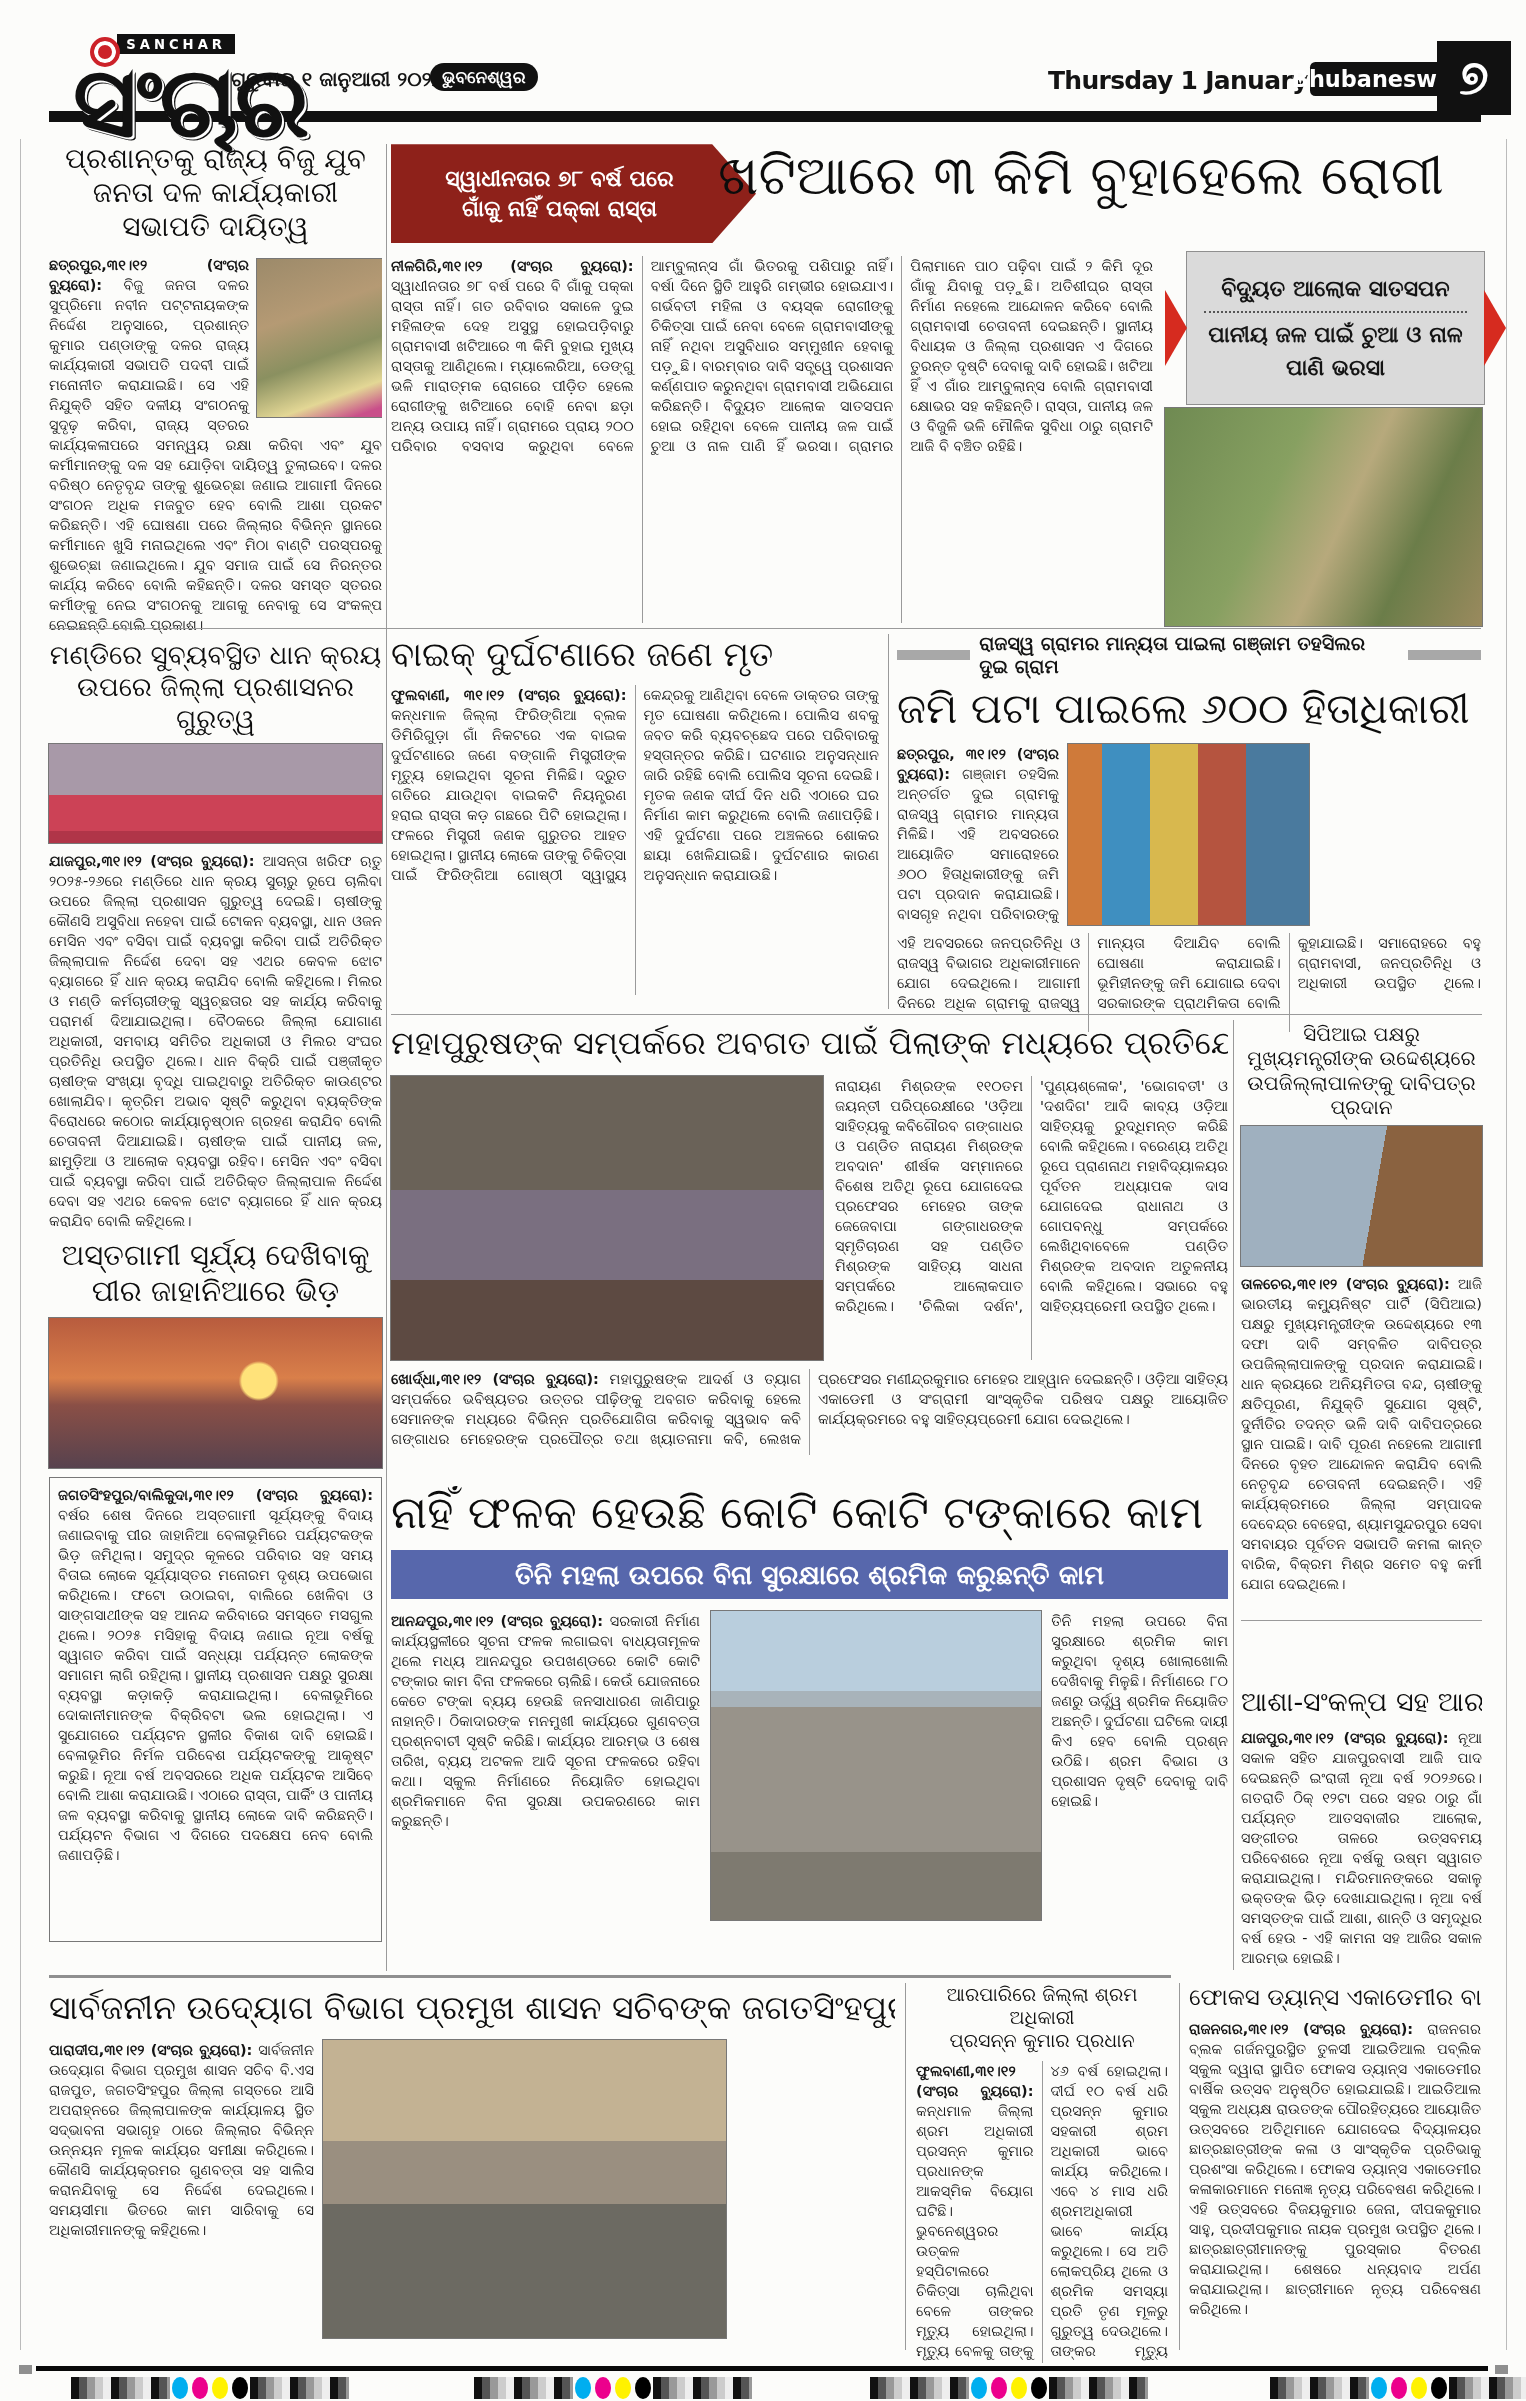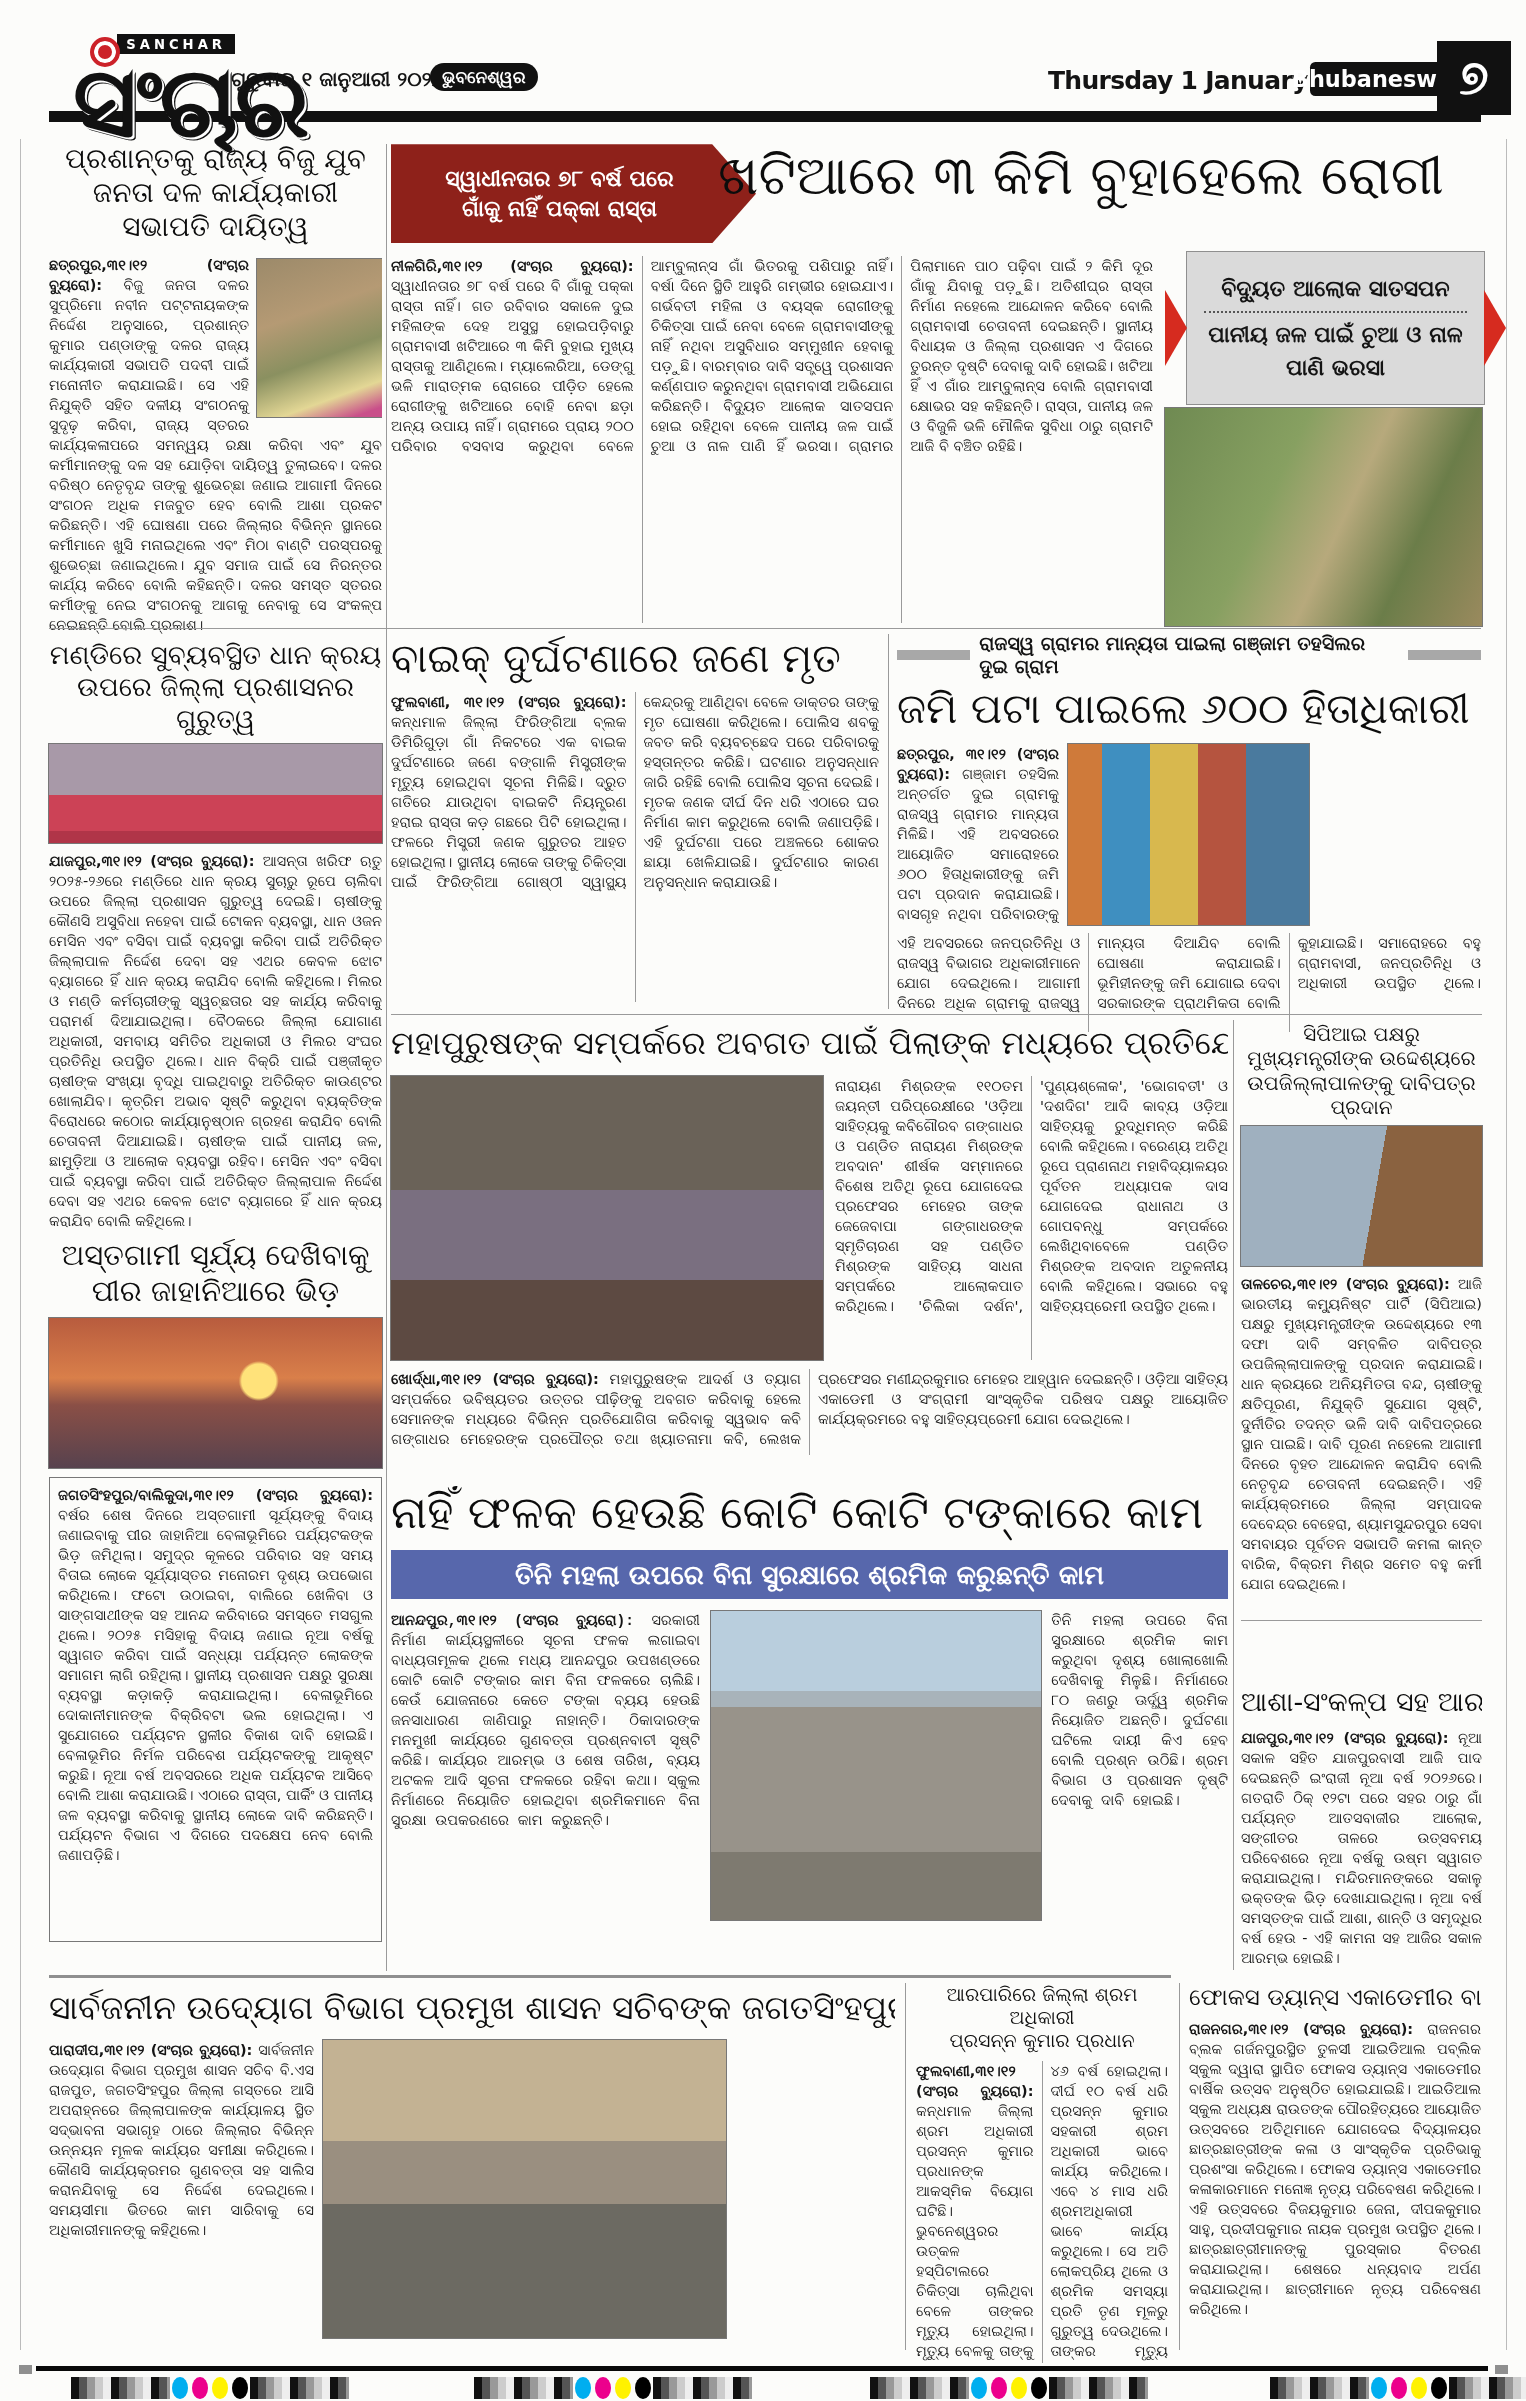--- a/index.html
+++ b/index.html
@@ -104,21 +104,21 @@
   <div class="abs" style="left:49px;top:639px;width:333px;height:581px;">
     <div class="hl ctr" style="font-size:26.4px;">ମଣ୍ଡିରେ ସୁବ୍ୟବସ୍ଥିତ ଧାନ କ୍ରୟ ଉପରେ ଜିଲ୍ଲା ପ୍ରଶାସନର ଗୁରୁତ୍ୱ</div>
     <div class="ph" style="margin-top:8px;width:333px;height:99px;background:linear-gradient(#a899a8 0 52%,#cc4256 52% 88%,#b03548 88%);"></div>
     <div class="body" style="margin-top:8px;height:389px;">
       <b>ଯାଜପୁର,୩୧।୧୨ (ସଂଚାର ବ୍ୟୁରୋ):</b>
       <span>ଆସନ୍ତା ଖରିଫ ଋତୁ ୨୦୨୫-୨୬ରେ ମଣ୍ଡିରେ ଧାନ କ୍ରୟ ସୁଚାରୁ ରୂପେ ଚାଲିବା ଉପରେ ଜିଲ୍ଲା ପ୍ରଶାସନ ଗୁରୁତ୍ୱ ଦେଇଛି। ଚାଷୀଙ୍କୁ କୌଣସି ଅସୁବିଧା ନହେବା ପାଇଁ ଟୋକନ ବ୍ୟବସ୍ଥା, ଧାନ ଓଜନ ମେସିନ ଏବଂ ବସିବା ପାଇଁ ବ୍ୟବସ୍ଥା କରିବା ପାଇଁ ଅତିରିକ୍ତ ଜିଲ୍ଲାପାଳ ନିର୍ଦ୍ଦେଶ ଦେବା ସହ ଏଥର କେବଳ ଝୋଟ ବ୍ୟାଗରେ ହିଁ ଧାନ କ୍ରୟ କରାଯିବ ବୋଲି କହିଥିଲେ। ମିଲର ଓ ମଣ୍ଡି କର୍ମଚାରୀଙ୍କୁ ସ୍ୱଚ୍ଛତାର ସହ କାର୍ଯ୍ୟ କରିବାକୁ ପରାମର୍ଶ ଦିଆଯାଇଥିଲା। ବୈଠକରେ ଜିଲ୍ଲା ଯୋଗାଣ ଅଧିକାରୀ, ସମବାୟ ସମିତିର ଅଧିକାରୀ ଓ ମିଲର ସଂଘର ପ୍ରତିନିଧି ଉପସ୍ଥିତ ଥିଲେ। ଧାନ ବିକ୍ରି ପାଇଁ ପଞ୍ଜୀକୃତ ଚାଷୀଙ୍କ ସଂଖ୍ୟା ବୃଦ୍ଧି ପାଇଥିବାରୁ ଅତିରିକ୍ତ କାଉଣ୍ଟର ଖୋଲାଯିବ। କୃତ୍ରିମ ଅଭାବ ସୃଷ୍ଟି କରୁଥିବା ବ୍ୟକ୍ତିଙ୍କ ବିରୋଧରେ କଠୋର କାର୍ଯ୍ୟାନୁଷ୍ଠାନ ଗ୍ରହଣ କରାଯିବ ବୋଲି ଚେତାବନୀ ଦିଆଯାଇଛି। ଚାଷୀଙ୍କ ପାଇଁ ପାନୀୟ ଜଳ, ଛାମୁଡ଼ିଆ ଓ ଆଲୋକ ବ୍ୟବସ୍ଥା ରହିବ। ମେସିନ ଏବଂ ବସିବା ପାଇଁ ବ୍ୟବସ୍ଥା କରିବା ପାଇଁ ଅତିରିକ୍ତ ଜିଲ୍ଲାପାଳ ନିର୍ଦ୍ଦେଶ ଦେବା ସହ ଏଥର କେବଳ ଝୋଟ ବ୍ୟାଗରେ ହିଁ ଧାନ କ୍ରୟ କରାଯିବ ବୋଲି କହିଥିଲେ।</span>
     </div>
   </div>
 
   <div class="abs" style="left:391px;top:634px;width:488px;height:373px;">
-    <div class="hl" style="font-size:40px;">ବାଇକ୍ ଦୁର୍ଘଟଣାରେ ଜଣେ ମୃତ</div>
+    <div class="hl" style="font-size:34px;">ବାଇକ୍ ଦୁର୍ଘଟଣାରେ ଜଣେ ମୃତ</div>
     <div class="body cols2" style="margin-top:9.2px;height:310px;">
       <b>ଫୁଲବାଣୀ, ୩୧।୧୨ (ସଂଚାର ବ୍ୟୁରୋ):</b>
       <span>କନ୍ଧମାଳ ଜିଲ୍ଲା ଫିରିଙ୍ଗିଆ ବ୍ଲକ ଡିମିରିଗୁଡ଼ା ଗାଁ ନିକଟରେ ଏକ ବାଇକ ଦୁର୍ଘଟଣାରେ ଜଣେ ବଙ୍ଗାଳି ମିସ୍ତ୍ରୀଙ୍କ ମୃତ୍ୟୁ ହୋଇଥିବା ସୂଚନା ମିଳିଛି। ଦ୍ରୁତ ଗତିରେ ଯାଉଥିବା ବାଇକଟି ନିୟନ୍ତ୍ରଣ ହରାଇ ରାସ୍ତା କଡ଼ ଗଛରେ ପିଟି ହୋଇଥିଲା। ଫଳରେ ମିସ୍ତ୍ରୀ ଜଣକ ଗୁରୁତର ଆହତ ହୋଇଥିଲା। ସ୍ଥାନୀୟ ଲୋକେ ତାଙ୍କୁ ଚିକିତ୍ସା ପାଇଁ ଫିରିଙ୍ଗିଆ ଗୋଷ୍ଠୀ ସ୍ୱାସ୍ଥ୍ୟ କେନ୍ଦ୍ରକୁ ଆଣିଥିବା ବେଳେ ଡାକ୍ତର ତାଙ୍କୁ ମୃତ ଘୋଷଣା କରିଥିଲେ। ପୋଲିସ ଶବକୁ ଜବତ କରି ବ୍ୟବଚ୍ଛେଦ ପରେ ପରିବାରକୁ ହସ୍ତାନ୍ତର କରିଛି। ଘଟଣାର ଅନୁସନ୍ଧାନ ଜାରି ରହିଛି ବୋଲି ପୋଲିସ ସୂଚନା ଦେଇଛି। ମୃତକ ଜଣକ ଦୀର୍ଘ ଦିନ ଧରି ଏଠାରେ ଘର ନିର୍ମାଣ କାମ କରୁଥିଲେ ବୋଲି ଜଣାପଡ଼ିଛି। ଏହି ଦୁର୍ଘଟଣା ପରେ ଅଞ୍ଚଳରେ ଶୋକର ଛାୟା ଖେଳିଯାଇଛି। ଦୁର୍ଘଟଣାର କାରଣ ଅନୁସନ୍ଧାନ କରାଯାଉଛି।</span>
     </div>
   </div>
   <div class="abs vrule" style="left:888px;top:634px;height:375px;"></div>
 
   <div class="abs" style="left:897px;top:632px;width:584px;height:376px;">
     <div class="bar-kicker">
       <div class="gbar"></div>
@@ -172,21 +172,21 @@
     <div class="ph" style="margin-top:9.2px;width:333px;height:150px;background:radial-gradient(circle at 63% 42%,#ffe27a 0 17px,rgba(255,216,77,0) 20px),linear-gradient(#b85c3e 0%,#d97f4a 40%,#8a4f46 58%,#57424e 100%);"></div>
     <div class="body boxed" style="margin-top:9.2px;height:449px;">
       <b>ଜଗତସିଂହପୁର/ବାଲିକୁଦା,୩୧।୧୨ (ସଂଚାର ବ୍ୟୁରୋ):</b>
       <span>ବର୍ଷର ଶେଷ ଦିନରେ ଅସ୍ତଗାମୀ ସୂର୍ଯ୍ୟଙ୍କୁ ବିଦାୟ ଜଣାଇବାକୁ ପୀର ଜାହାନିଆ ବେଳାଭୂମିରେ ପର୍ଯ୍ୟଟକଙ୍କ ଭିଡ଼ ଜମିଥିଲା। ସମୁଦ୍ର କୂଳରେ ପରିବାର ସହ ସମୟ ବିତାଇ ଲୋକେ ସୂର୍ଯ୍ୟାସ୍ତର ମନୋରମ ଦୃଶ୍ୟ ଉପଭୋଗ କରିଥିଲେ। ଫଟୋ ଉଠାଇବା, ବାଲିରେ ଖେଳିବା ଓ ସାଙ୍ଗସାଥୀଙ୍କ ସହ ଆନନ୍ଦ କରିବାରେ ସମସ୍ତେ ମସଗୁଲ ଥିଲେ। ୨୦୨୫ ମସିହାକୁ ବିଦାୟ ଜଣାଇ ନୂଆ ବର୍ଷକୁ ସ୍ୱାଗତ କରିବା ପାଇଁ ସନ୍ଧ୍ୟା ପର୍ଯ୍ୟନ୍ତ ଲୋକଙ୍କ ସମାଗମ ଲାଗି ରହିଥିଲା। ସ୍ଥାନୀୟ ପ୍ରଶାସନ ପକ୍ଷରୁ ସୁରକ୍ଷା ବ୍ୟବସ୍ଥା କଡ଼ାକଡ଼ି କରାଯାଇଥିଲା। ବେଳାଭୂମିରେ ଦୋକାନୀମାନଙ୍କ ବିକ୍ରିବଟା ଭଲ ହୋଇଥିଲା। ଏ ସୁଯୋଗରେ ପର୍ଯ୍ୟଟନ ସ୍ଥଳୀର ବିକାଶ ଦାବି ହୋଇଛି। ବେଳାଭୂମିର ନିର୍ମଳ ପରିବେଶ ପର୍ଯ୍ୟଟକଙ୍କୁ ଆକୃଷ୍ଟ କରୁଛି। ନୂଆ ବର୍ଷ ଅବସରରେ ଅଧିକ ପର୍ଯ୍ୟଟକ ଆସିବେ ବୋଲି ଆଶା କରାଯାଉଛି। ଏଠାରେ ରାସ୍ତା, ପାର୍କିଂ ଓ ପାନୀୟ ଜଳ ବ୍ୟବସ୍ଥା କରିବାକୁ ସ୍ଥାନୀୟ ଲୋକେ ଦାବି କରିଛନ୍ତି। ପର୍ଯ୍ୟଟନ ବିଭାଗ ଏ ଦିଗରେ ପଦକ୍ଷେପ ନେବ ବୋଲି ଜଣାପଡ଼ିଛି।</span>
     </div>
   </div>
 
   <div class="abs" style="left:391px;top:1486px;width:837px;height:469px;">
     <div class="hl" style="font-size:45px;white-space:nowrap;overflow:hidden;">ନାହିଁ ଫଳକ ହେଉଛି କୋଟି କୋଟି ଟଙ୍କାରେ କାମ</div>
     <div id="blue-band" style="margin-top:9.2px;width:837px;height:49px;">ତିନି ମହଲା ଉପରେ ବିନା ସୁରକ୍ଷାରେ ଶ୍ରମିକ କରୁଛନ୍ତି କାମ</div>
-    <div style="display:flex;gap:10.6px;margin-top:12px;height:330px;font-family:Liberation Mono, monospace;">
+    <div style="display:flex;gap:10.6px;margin-top:12px;height:330px;">
       <div class="body" style="width:309px;height:330px;">
         <b>ଆନନ୍ଦପୁର,୩୧।୧୨ (ସଂଚାର ବ୍ୟୁରୋ):</b>
         <span>ସରକାରୀ ନିର୍ମାଣ କାର୍ଯ୍ୟସ୍ଥଳୀରେ ସୂଚନା ଫଳକ ଲଗାଇବା ବାଧ୍ୟତାମୂଳକ ଥିଲେ ମଧ୍ୟ ଆନନ୍ଦପୁର ଉପଖଣ୍ଡରେ କୋଟି କୋଟି ଟଙ୍କାର କାମ ବିନା ଫଳକରେ ଚାଲିଛି। କେଉଁ ଯୋଜନାରେ କେତେ ଟଙ୍କା ବ୍ୟୟ ହେଉଛି ଜନସାଧାରଣ ଜାଣିପାରୁ ନାହାନ୍ତି। ଠିକାଦାରଙ୍କ ମନମୁଖୀ କାର୍ଯ୍ୟରେ ଗୁଣବତ୍ତା ପ୍ରଶ୍ନବାଚୀ ସୃଷ୍ଟି କରିଛି। କାର୍ଯ୍ୟର ଆରମ୍ଭ ଓ ଶେଷ ତାରିଖ, ବ୍ୟୟ ଅଟକଳ ଆଦି ସୂଚନା ଫଳକରେ ରହିବା କଥା। ସ୍କୁଲ ନିର୍ମାଣରେ ନିୟୋଜିତ ହୋଇଥିବା ଶ୍ରମିକମାନେ ବିନା ସୁରକ୍ଷା ଉପକରଣରେ କାମ କରୁଛନ୍ତି।</span>
       </div>
       <div class="ph" style="width:330px;height:309px;background:linear-gradient(#b9cedd 0 26%,#a8b3ba 26% 31%,#98938a 31% 78%,#7e7a70 78%);"></div>
       <div class="body" style="flex:1;height:330px;">
         <span>ତିନି ମହଲା ଉପରେ ବିନା ସୁରକ୍ଷାରେ ଶ୍ରମିକ କାମ କରୁଥିବା ଦୃଶ୍ୟ ଖୋଲାଖୋଲି ଦେଖିବାକୁ ମିଳୁଛି। ନିର୍ମାଣରେ ୮୦ ଜଣରୁ ଊର୍ଦ୍ଧ୍ୱ ଶ୍ରମିକ ନିୟୋଜିତ ଅଛନ୍ତି। ଦୁର୍ଘଟଣା ଘଟିଲେ ଦାୟୀ କିଏ ହେବ ବୋଲି ପ୍ରଶ୍ନ ଉଠିଛି। ଶ୍ରମ ବିଭାଗ ଓ ପ୍ରଶାସନ ଦୃଷ୍ଟି ଦେବାକୁ ଦାବି ହୋଇଛି।</span>
       </div>
     </div>
   </div>

